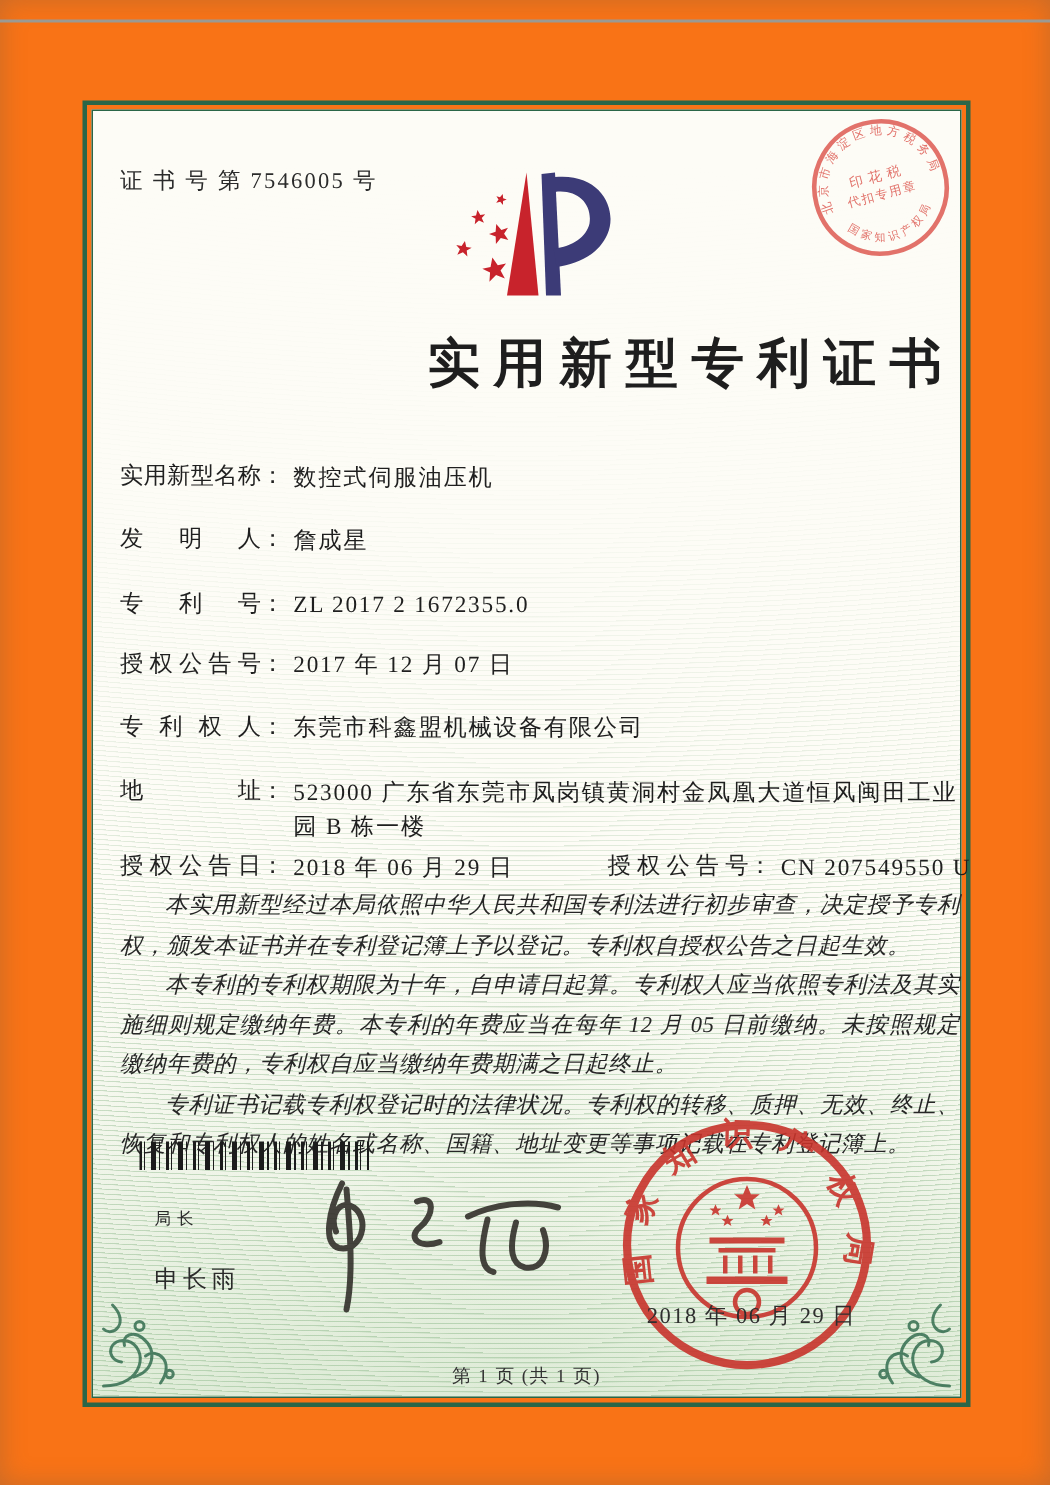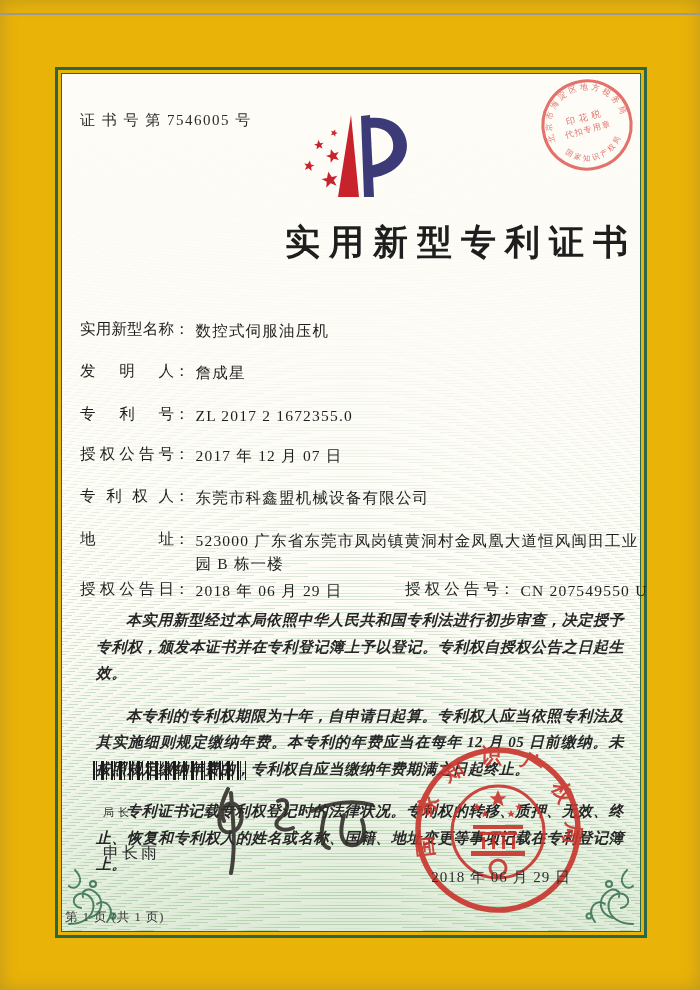--- a/index.html
+++ b/index.html
@@ -1,57 +1,57 @@
 <!DOCTYPE html>
 <html><head>
 <meta charset="utf-8">
 <style>
   html,body{margin:0;padding:0;background:#d8d8d4;}
-  .page{position:relative;width:700px;height:990px;background:#eab308;overflow:hidden;
+  .page{position:relative;width:700px;height:990px;background:#f97316;overflow:hidden;
         box-shadow:inset 0 0 18px rgba(95,90,80,.33);font-family:"Liberation Serif","DejaVu Serif",serif;color:#222;}
   .page::before{content:"";position:absolute;top:0;left:0;right:0;height:13px;
         background:linear-gradient(180deg,#ececе8,#d8d8d3);z-index:5;}
   .page::after{content:"";position:absolute;top:13px;left:0;right:0;height:2px;background:#9a9a94;z-index:5;}
 
   .frame{position:absolute;left:55px;top:67px;width:592px;height:871px;border:3px solid #2a6648;box-sizing:border-box;}
   .inner{position:absolute;inset:3px;border:1px solid #2a6648;
     background:
       linear-gradient(180deg, rgba(253,252,246,1) 4%, rgba(253,252,246,.95) 30%, rgba(253,252,246,.72) 50%, rgba(253,252,246,.32) 72%, rgba(253,252,246,.03) 95%),
       linear-gradient(180deg, rgba(205,228,198,0) 62%, rgba(183,214,176,.45) 100%),
       repeating-radial-gradient(1400px 700px at 50% -430px, rgba(108,163,108,.5) 0 1px, rgba(108,163,108,0) 1.7px 6.5px),
       #fdfcf6;}
   .content{position:absolute;inset:3px;}
 
   .cert-no{position:absolute;left:15px;top:34px;font-size:15px;letter-spacing:1.5px;color:#2b2b2b;}
   .logo{position:absolute;left:210px;top:34px;width:170px;height:100px;}
   .title{position:absolute;left:0;right:0;top:142px;text-align:right;font-size:35px;font-weight:700;
          letter-spacing:9px;text-indent:9px;color:#1e1e1e;}
 
   .fields{position:absolute;left:15px;top:230px;right:15px;font-size:15.5px;}
-  .frow{position:absolute;left:0;right:0;white-space:nowrap;margin-top:12px;}
+  .frow{position:absolute;left:0;right:0;white-space:nowrap;}
   .flabel{display:inline-block;width:94px;text-align:justify;text-align-last:justify;vertical-align:top;color:#1f1f1f;}
   .fcolon{display:inline-block;vertical-align:top;margin-right:6px;}
   .fvalue{display:inline-block;max-width:448px;vertical-align:top;letter-spacing:1.2px;white-space:normal;line-height:23px;color:#1f1f1f;}
   .grant-right{position:absolute;left:325px;top:0;white-space:nowrap;}
 
   .paras{position:absolute;left:15px;top:514px;width:560px;font-size:15px;font-style:italic;
          line-height:26.5px;letter-spacing:.5px;color:#262626;}
-  .paras p{margin:16px;text-indent:2em;text-align:justify;font-weight:bold;}
+  .paras p{margin:0;text-indent:2em;text-align:justify;}
 
   .barcode{position:absolute;left:28px;top:684px;width:153px;height:19px;
      background:repeating-linear-gradient(90deg,#1c1c1c 0 2px,transparent 2px 3px,#1c1c1c 3px 4px,transparent 4px 8px,#1c1c1c 8px 11px,transparent 11px 13px,#1c1c1c 13px 14px,transparent 14px 18px);}
 
   .signer-title{position:absolute;left:38px;top:728px;font-size:11px;letter-spacing:4px;color:#2a2a2a;}
   .signer-name{position:absolute;left:38px;top:766px;font-size:16px;letter-spacing:3px;color:#2a2a2a;}
   .signature{position:absolute;left:125px;top:698px;width:215px;height:108px;}
 
   .seal{position:absolute;left:342px;top:662px;width:182px;height:182px;}
   .seal-date{position:absolute;left:348px;top:791px;width:176px;text-align:center;font-size:15px;
              letter-spacing:1px;color:#2e2e2e;}
-  .footer{position:absolute;left:0;right:0;top:832px;font-size:12.5px;letter-spacing:1px;color:#333;}
+  .footer{position:absolute;left:0;right:0;top:832px;text-align:center;font-size:12.5px;letter-spacing:1px;color:#333;}
 
   .flourish{position:absolute;bottom:2px;width:86px;height:86px;}
   .flourish.right{right:2px;}
   .flourish.left{left:2px;transform:scaleX(-1);}
 
   .tax-stamp{position:absolute;left:538px;top:76px;width:98px;height:98px;transform:rotate(-15deg);z-index:6;}
 </style>
 </head>
 <body>
 

